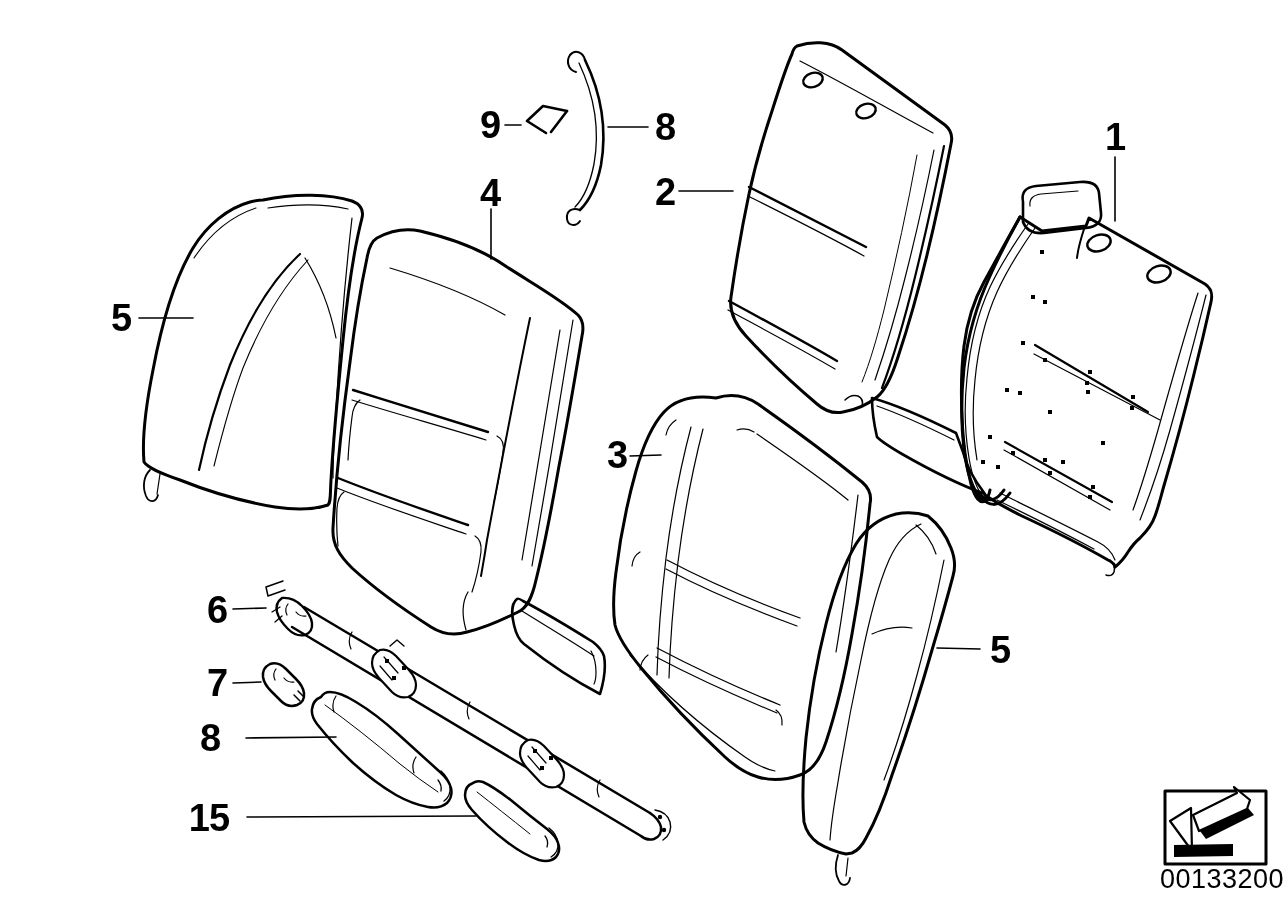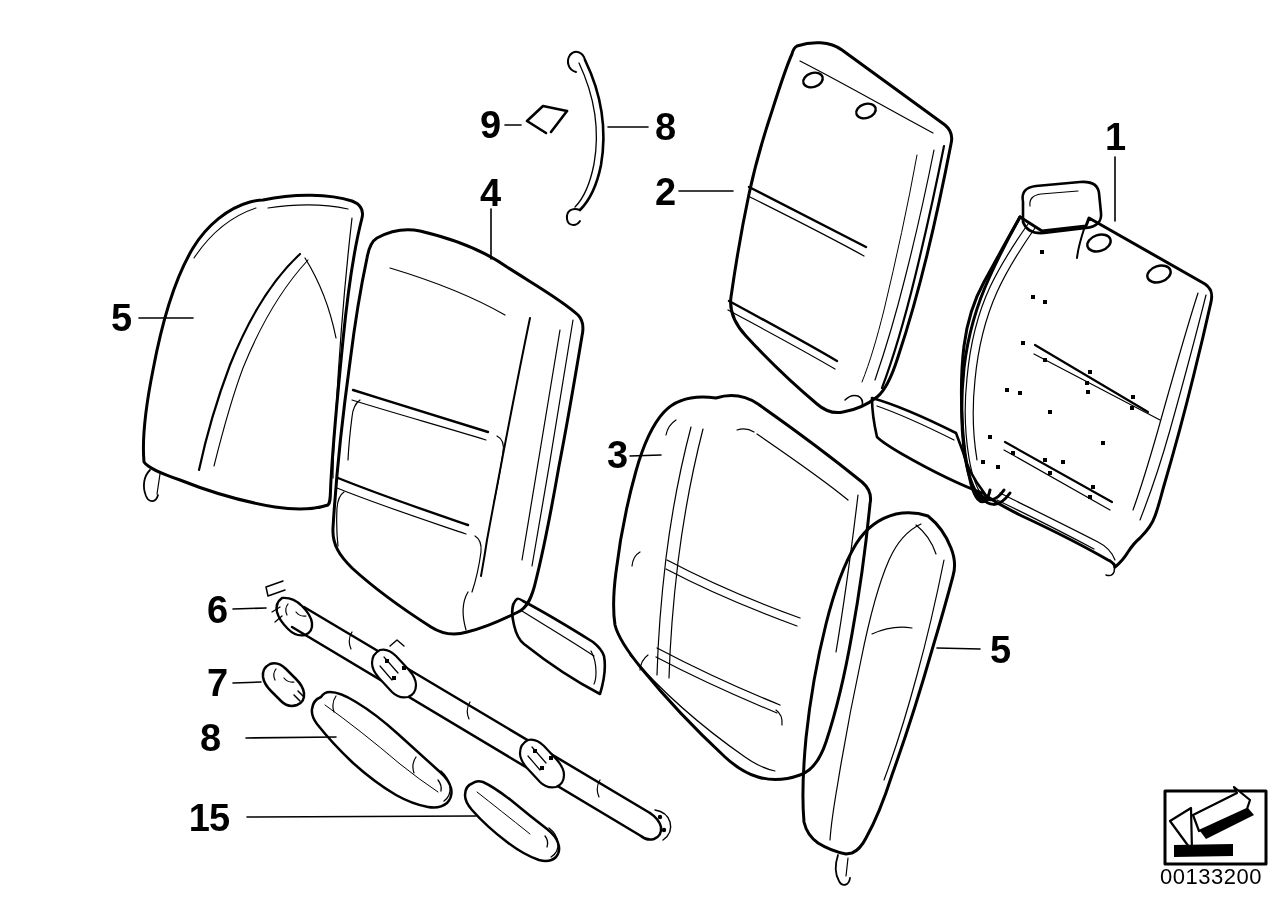--- a/index.html
+++ b/index.html
@@ -7,22 +7,22 @@
     position:relative;width:1288px;height:910px;background:#ffffff;
     font-family:"Liberation Sans", sans-serif;overflow:hidden;
   }
   .drawing{position:absolute;left:0;top:0;width:1288px;height:910px;}
   .callout{
     position:absolute;transform:translate(-50%,-50%);
     font-weight:bold;font-size:38px;line-height:1;color:#000;
     letter-spacing:-1px;cursor:default;user-select:none;
   }
   .image-number{
-    position:absolute;left:1160px;top:864px;width:112px;text-align:left;
-    font-size:22px;color:#000;letter-spacing:.5px;
+    position:absolute;left:1160px;top:864px;width:112px;text-align:center;
+    font-size:27px;color:#000;letter-spacing:.5px;
   }
   svg path, svg line, svg ellipse, svg rect, svg polyline{vector-effect:none;}
 </style>
 </head>
 <body>
 
 <div class="stage">
 
   <svg class="drawing" viewBox="0 0 1288 910" fill="none" stroke="#000" stroke-linecap="round" stroke-linejoin="round">
 

